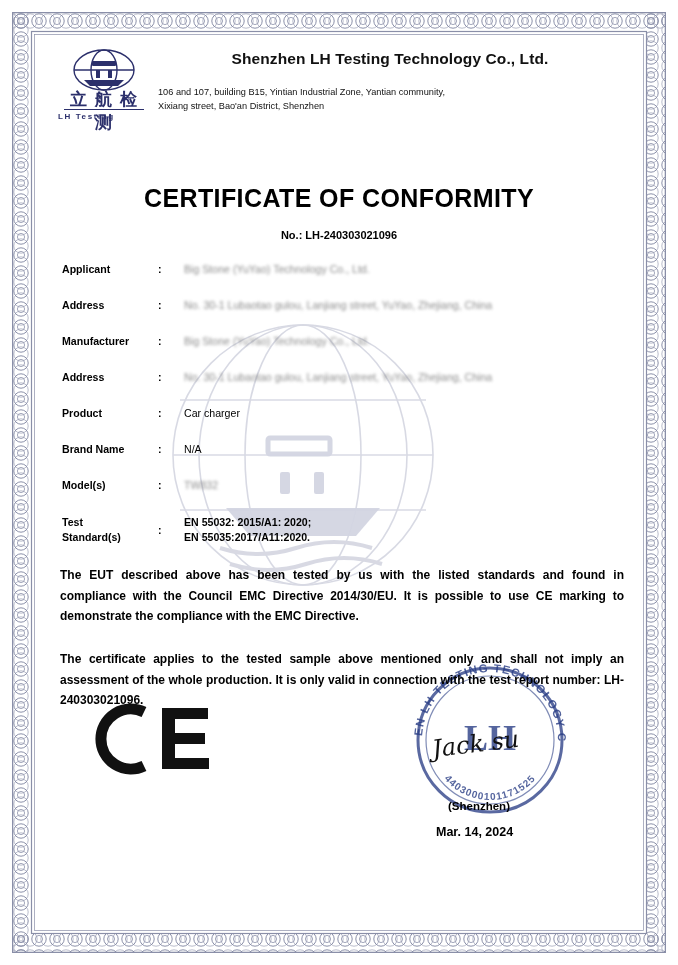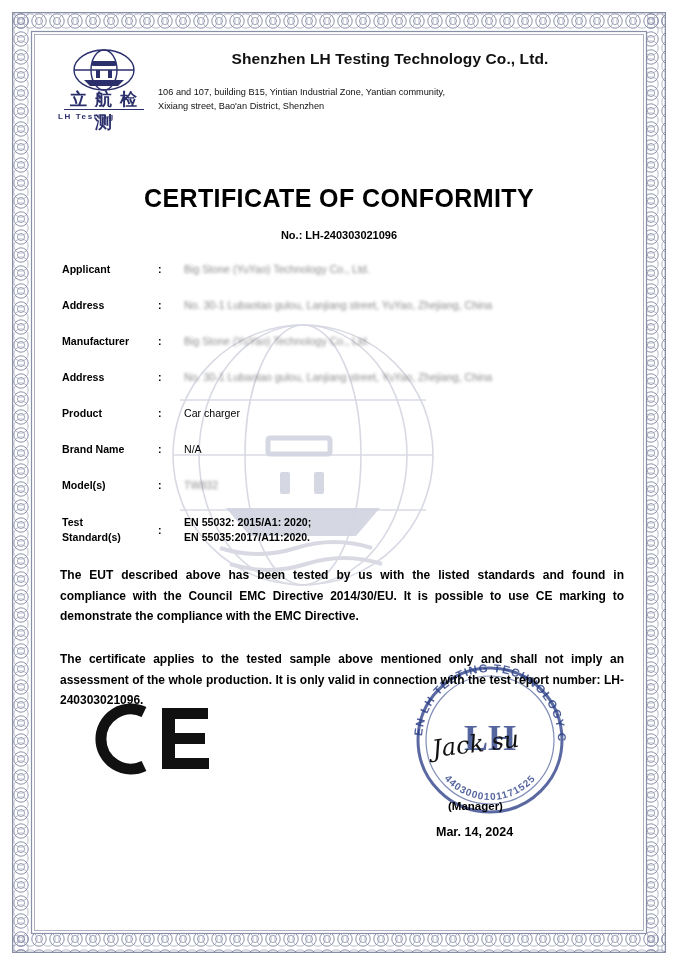--- a/index.html
+++ b/index.html
@@ -374,16 +374,16 @@
     <text font-family="'Liberation Sans',sans-serif" font-size="11.5" font-weight="bold" fill="#2b3f86" opacity="0.82" letter-spacing="1.1">
       <textPath href="#arc-top" startOffset="50%" text-anchor="middle">SHENZHEN LH TESTING TECHNOLOGY CO., LTD</textPath>
     </text>
     <text font-family="'Liberation Sans',sans-serif" font-size="10" font-weight="bold" fill="#2b3f86" opacity="0.8" letter-spacing="1">
       <textPath href="#arc-bot" startOffset="50%" text-anchor="middle">4403000101171525</textPath>
     </text>
     <text x="90" y="100" text-anchor="middle" font-family="'Liberation Serif',serif" font-size="36" font-weight="bold" fill="#2b3f86" opacity="0.8">LH</text>
   </svg>
 
   <div class="signature">Jack su</div>
-  <div class="manager">(Manager)</div>
+  <div class="manager">(Shenzhen)</div>
   <div class="date">Mar. 14, 2024</div>
 
 </div>
 
 </body></html>

